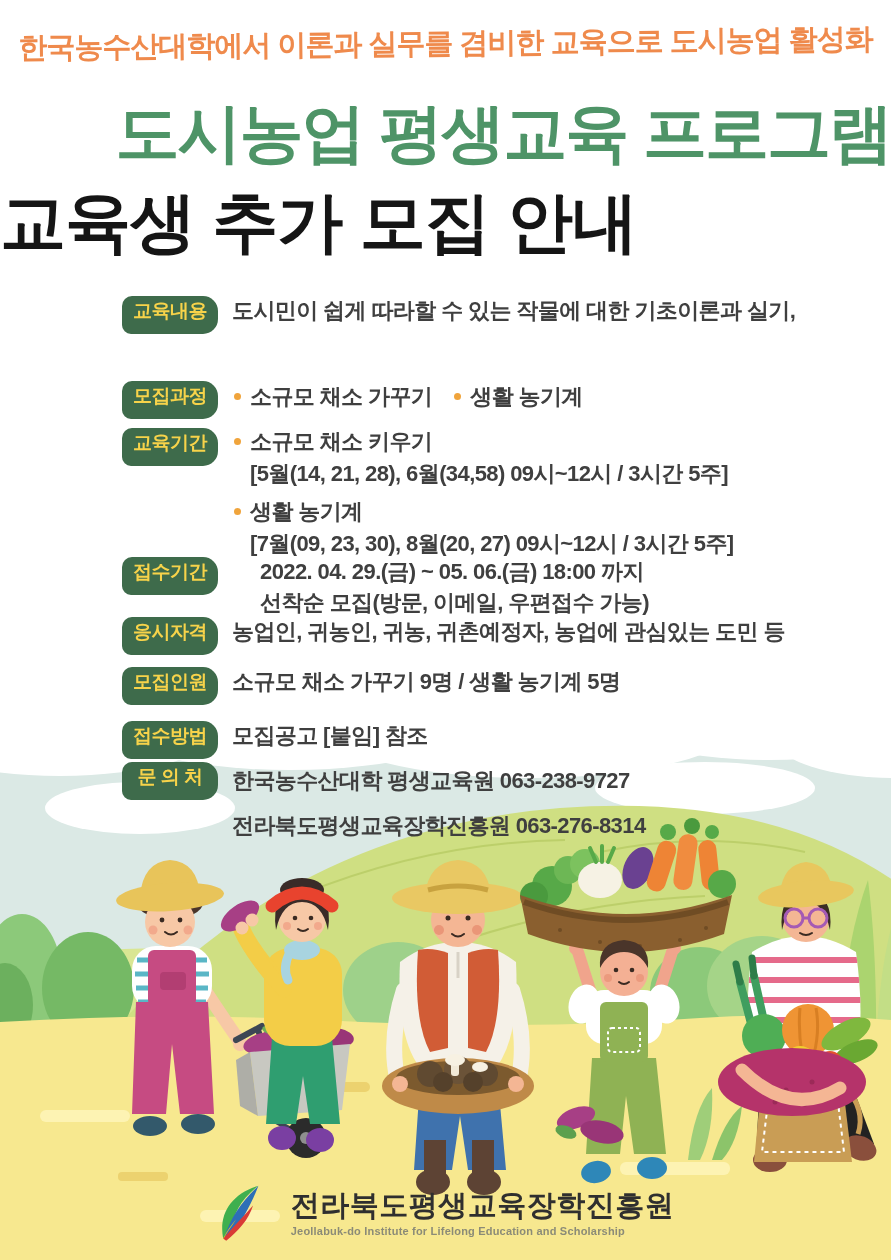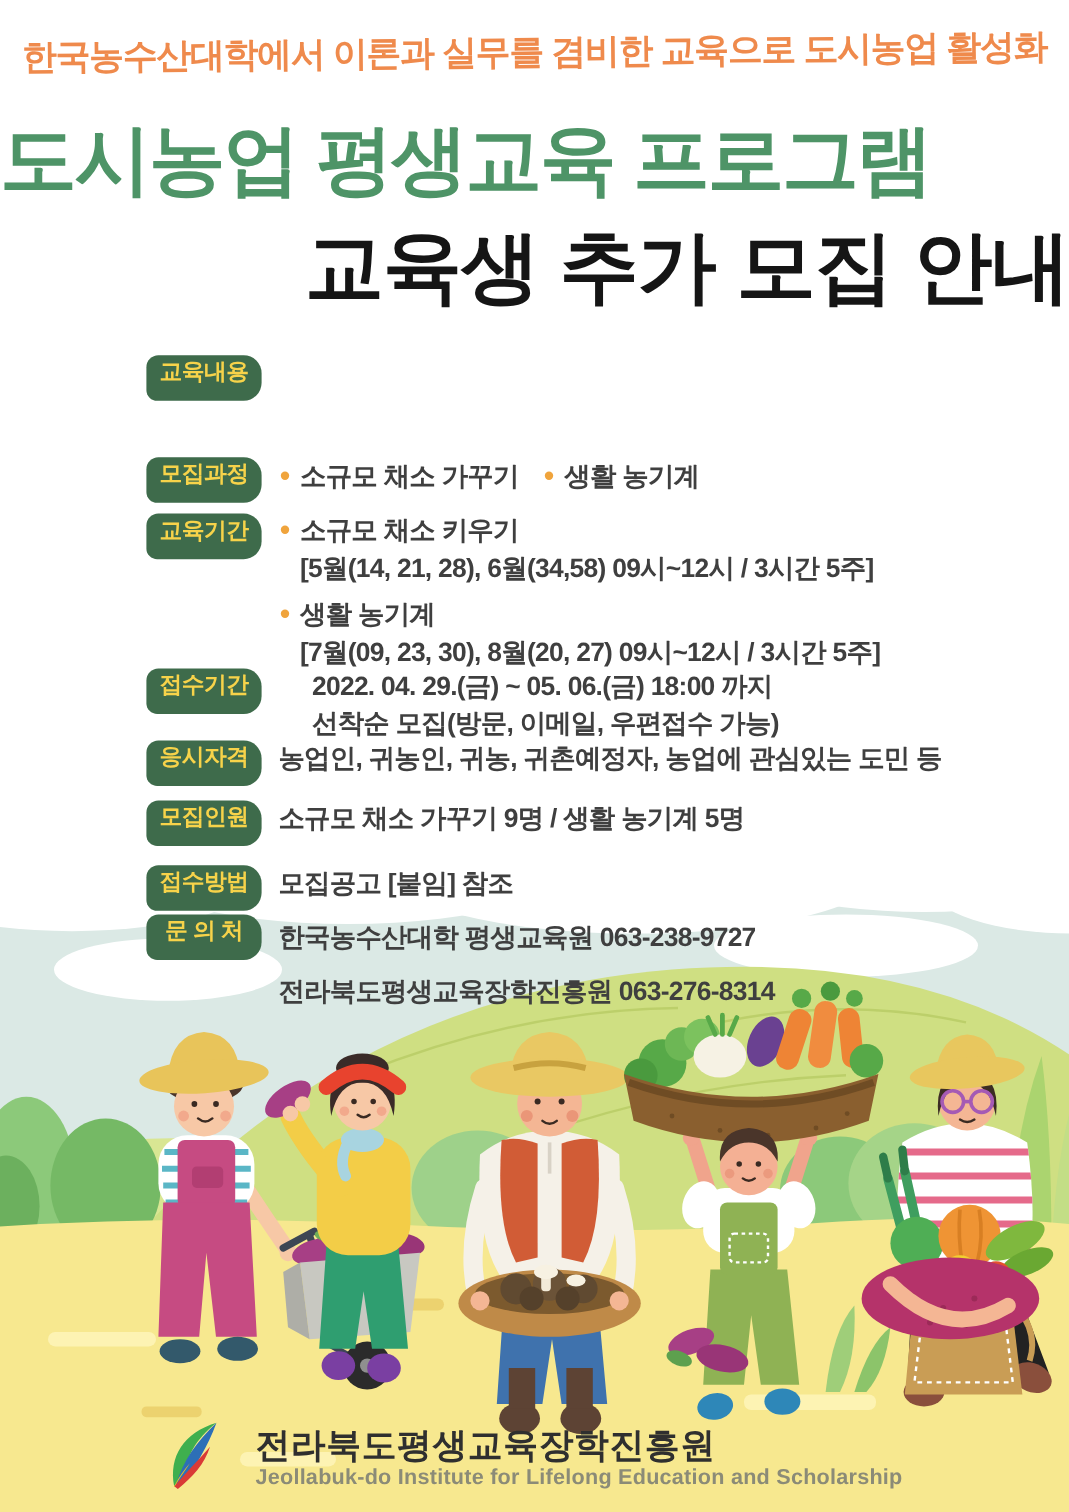--- a/index.html
+++ b/index.html
@@ -2,23 +2,23 @@
 <html><head>
 <meta charset="utf-8">
 <style>
   html,body{margin:0;padding:0;background:#ffffff;}
   .poster{position:relative;width:891px;height:1260px;overflow:hidden;background:#ffffff;
           font-family:"Liberation Sans","DejaVu Sans",sans-serif;}
   
   .tagline{position:absolute;top:24px;left:0;width:100%;text-align:center;
            font-size:29px;font-weight:700;color:#ef8a4c;letter-spacing:-1px;
            transform:rotate(-0.6deg);white-space:nowrap;}
-  .title1{position:absolute;top:90px;left:0;width:100%;text-align:left;
+  .title1{position:absolute;top:90px;left:0;width:100%;text-align:right;
           font-size:64px;font-weight:900;color:#4e9467;letter-spacing:-2px;white-space:nowrap;}
-  .title2{position:absolute;top:178px;left:0;width:100%;text-align:right;
+  .title2{position:absolute;top:178px;left:0;width:100%;text-align:left;
           font-size:66px;font-weight:900;color:#151515;letter-spacing:-1px;white-space:nowrap;}
   
   .content{position:absolute;top:0;left:0;width:100%;height:100%;z-index:3;}
   .row{position:absolute;left:0;width:100%;}
   .badge{position:absolute;left:122px;top:0;width:96px;height:38px;line-height:30px;
          background:#3e6b4b;color:#f7d34a;font-size:19px;font-weight:700;text-align:center;
          border-radius:10px 15px 15px 9px;letter-spacing:-0.5px;}
   .txt{position:absolute;left:232px;top:0;font-size:22px;font-weight:700;color:#3f3f3f;
        letter-spacing:-0.6px;line-height:36px;white-space:nowrap;}
   .txt .ln{display:block;}
@@ -30,21 +30,21 @@
   .itemgap{display:block;height:6px;}
   .lh31 .ln{line-height:31px;margin-left:28px;}
   .lh45 .ln{line-height:45px;}
   
   .scene{position:absolute;top:690px;left:0;z-index:1;}
   
   .logo{position:absolute;top:1182px;left:0;width:100%;z-index:4;
         display:flex;justify-content:center;align-items:center;gap:28px;}
   .logo-text{display:flex;flex-direction:column;}
   .logo-kr{font-size:29px;font-weight:800;color:#2f2f2f;letter-spacing:0.5px;line-height:34px;}
-  .logo-en{font-size:18px;font-weight:700;color:#8b8b77;letter-spacing:0.2px;line-height:18px;}
+  .logo-en{font-size:11px;font-weight:700;color:#8b8b77;letter-spacing:0.2px;line-height:18px;}
 </style>
 </head>
 <body>
 
 <div class="poster">
 
   <svg class="scene" width="891" height="570" viewBox="0 0 891 570">
 
     <rect x="0" y="0" width="891" height="345" fill="#dbe9e5"></rect>
 
@@ -304,20 +304,21 @@
 
   <div class="content">
 
     <div class="tagline">한국농수산대학에서 이론과 실무를 겸비한 교육으로 도시농업 활성화</div>
     <div class="title1">도시농업 평생교육 프로그램</div>
     <div class="title2">교육생 추가 모집 안내</div>
 
     <div class="row" style="top:296px">
       <span class="badge">교육내용</span>
       <div class="txt" style="top:-3px">
+        <span class="ln">도시민이 쉽게 따라할 수 있는 작물에 대한 기초이론과 실기,</span>
       </div>
     </div>
 
     <div class="row" style="top:381px">
       <span class="badge">모집과정</span>
       <div class="txt" style="top:-2px">
         <span class="dot"></span><span>소규모 채소 가꾸기</span><span class="dot gap2"></span><span>생활 농기계</span>
       </div>
     </div>
 

